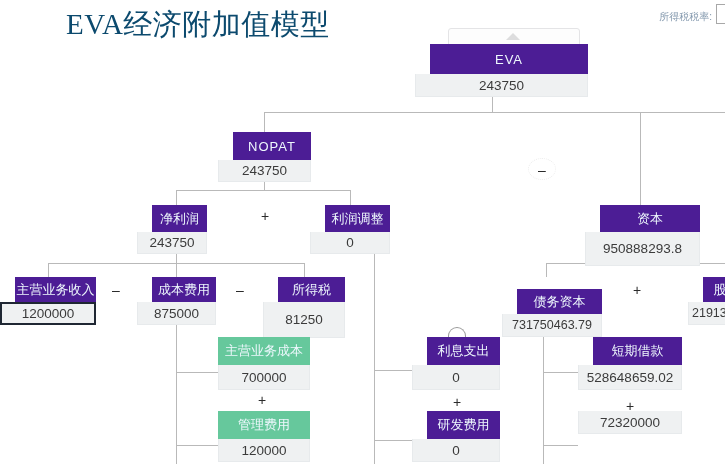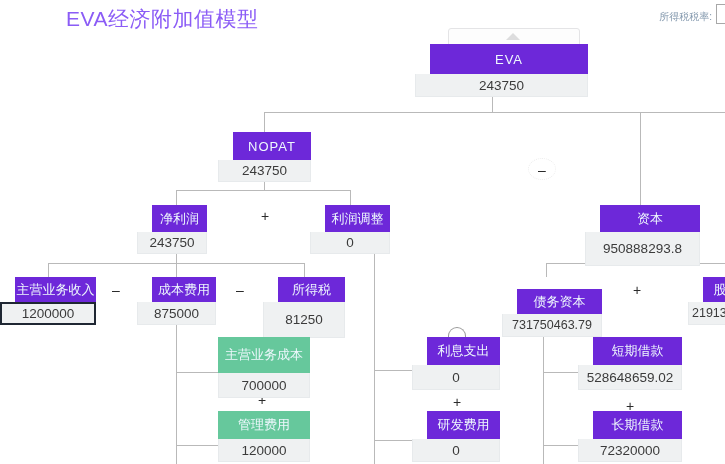--- a/index.html
+++ b/index.html
@@ -2,22 +2,22 @@
 <html><head>
 <meta charset="utf-8">
 <style>
   html,body{margin:0;padding:0;background:#fff;}
   #stage{
     position:relative;width:725px;height:464px;overflow:hidden;background:#fff;
     font-family:"Liberation Sans","DejaVu Sans",sans-serif;
   }
   
   .page-title{
-    position:absolute;left:66px;top:5px;font-size:21px;color:#8b5cf6;
-    letter-spacing:.5px;white-space:nowrap;
+    position:absolute;left:66px;top:5px;font-size:29px;color:#0c4a6e;
+    letter-spacing:.5px;white-space:nowrap;font-family:Liberation Serif, serif;
   }
   .tax-label{
     position:absolute;right:13px;top:10px;font-size:10px;color:#8398ad;white-space:nowrap;
   }
   .tax-input{
     position:absolute;left:716px;top:4px;width:42px;height:20px;
     border:1px solid #a8a8a8;background:#fff;box-sizing:border-box;font-size:12px;padding:0 3px;
   }
   
   .ghost-tab{
@@ -39,21 +39,21 @@
     position:absolute;left:448px;top:327px;width:18px;height:10px;
     border:1.5px solid #999;border-bottom:none;
     border-radius:9px 9px 0 0;box-sizing:border-box;background:transparent;z-index:1;
   }
   
   .node{position:absolute;z-index:2;}
   .node .hd{
     display:flex;align-items:center;justify-content:center;
     color:#eef8fd;font-size:13px;white-space:nowrap;overflow:hidden;
   }
-  .node.blue .hd{background:#6d28d9;margin-left:15px;}
+  .node.blue .hd{background:#4c1d95;margin-left:15px;}
   .node.green .hd{background:#66c89c;}
   .node .vl{
     display:flex;align-items:center;justify-content:center;
     background:#eff1f2;border:1px solid #e7eaec;border-top:none;box-sizing:border-box;
     color:#3b3b3b;font-size:13.5px;white-space:nowrap;overflow:hidden;text-align:right;
   }
   .node .vl.tight{font-size:12.5px;}
   .node .vl.selected{border:2px solid #1f2733;}
   .latin{letter-spacing:1px;font-size:14px;}
   
@@ -161,21 +161,21 @@
     <div class="hd" style="height:25px">债务资本</div>
     <div class="vl tight" style="height:23px">731750463.79</div>
   </div>
 
   <div class="node blue" style="left:688px;top:277px;width:88px">
     <div class="hd" style="height:25px">股权资本</div>
     <div class="vl tight" style="height:23px">219137830.01</div>
   </div>
 
   <div class="node green" style="left:218px;top:337px;width:92px">
-    <div class="hd" style="height:36px">主营业务成本</div>
+    <div class="hd" style="height:28px">主营业务成本</div>
     <div class="vl" style="height:25px">700000</div>
   </div>
 
   <div class="node green" style="left:218px;top:411px;width:92px">
     <div class="hd" style="height:28px">管理费用</div>
     <div class="vl" style="height:23px">120000</div>
   </div>
 
   <div class="node blue" style="left:412px;top:337px;width:88px">
     <div class="hd" style="height:28px">利息支出</div>
@@ -186,17 +186,16 @@
     <div class="hd" style="height:28px">研发费用</div>
     <div class="vl" style="height:23px">0</div>
   </div>
 
   <div class="node blue" style="left:578px;top:337px;width:104px">
     <div class="hd" style="height:28px">短期借款</div>
     <div class="vl" style="height:25px">528648659.02</div>
   </div>
 
   <div class="node blue" style="left:578px;top:411px;width:104px">
-    <div class="hd" style="height:28px">长期借款</div>
     <div class="vl" style="height:23px">72320000</div>
   </div>
 
 </div>
 
 </body></html>

